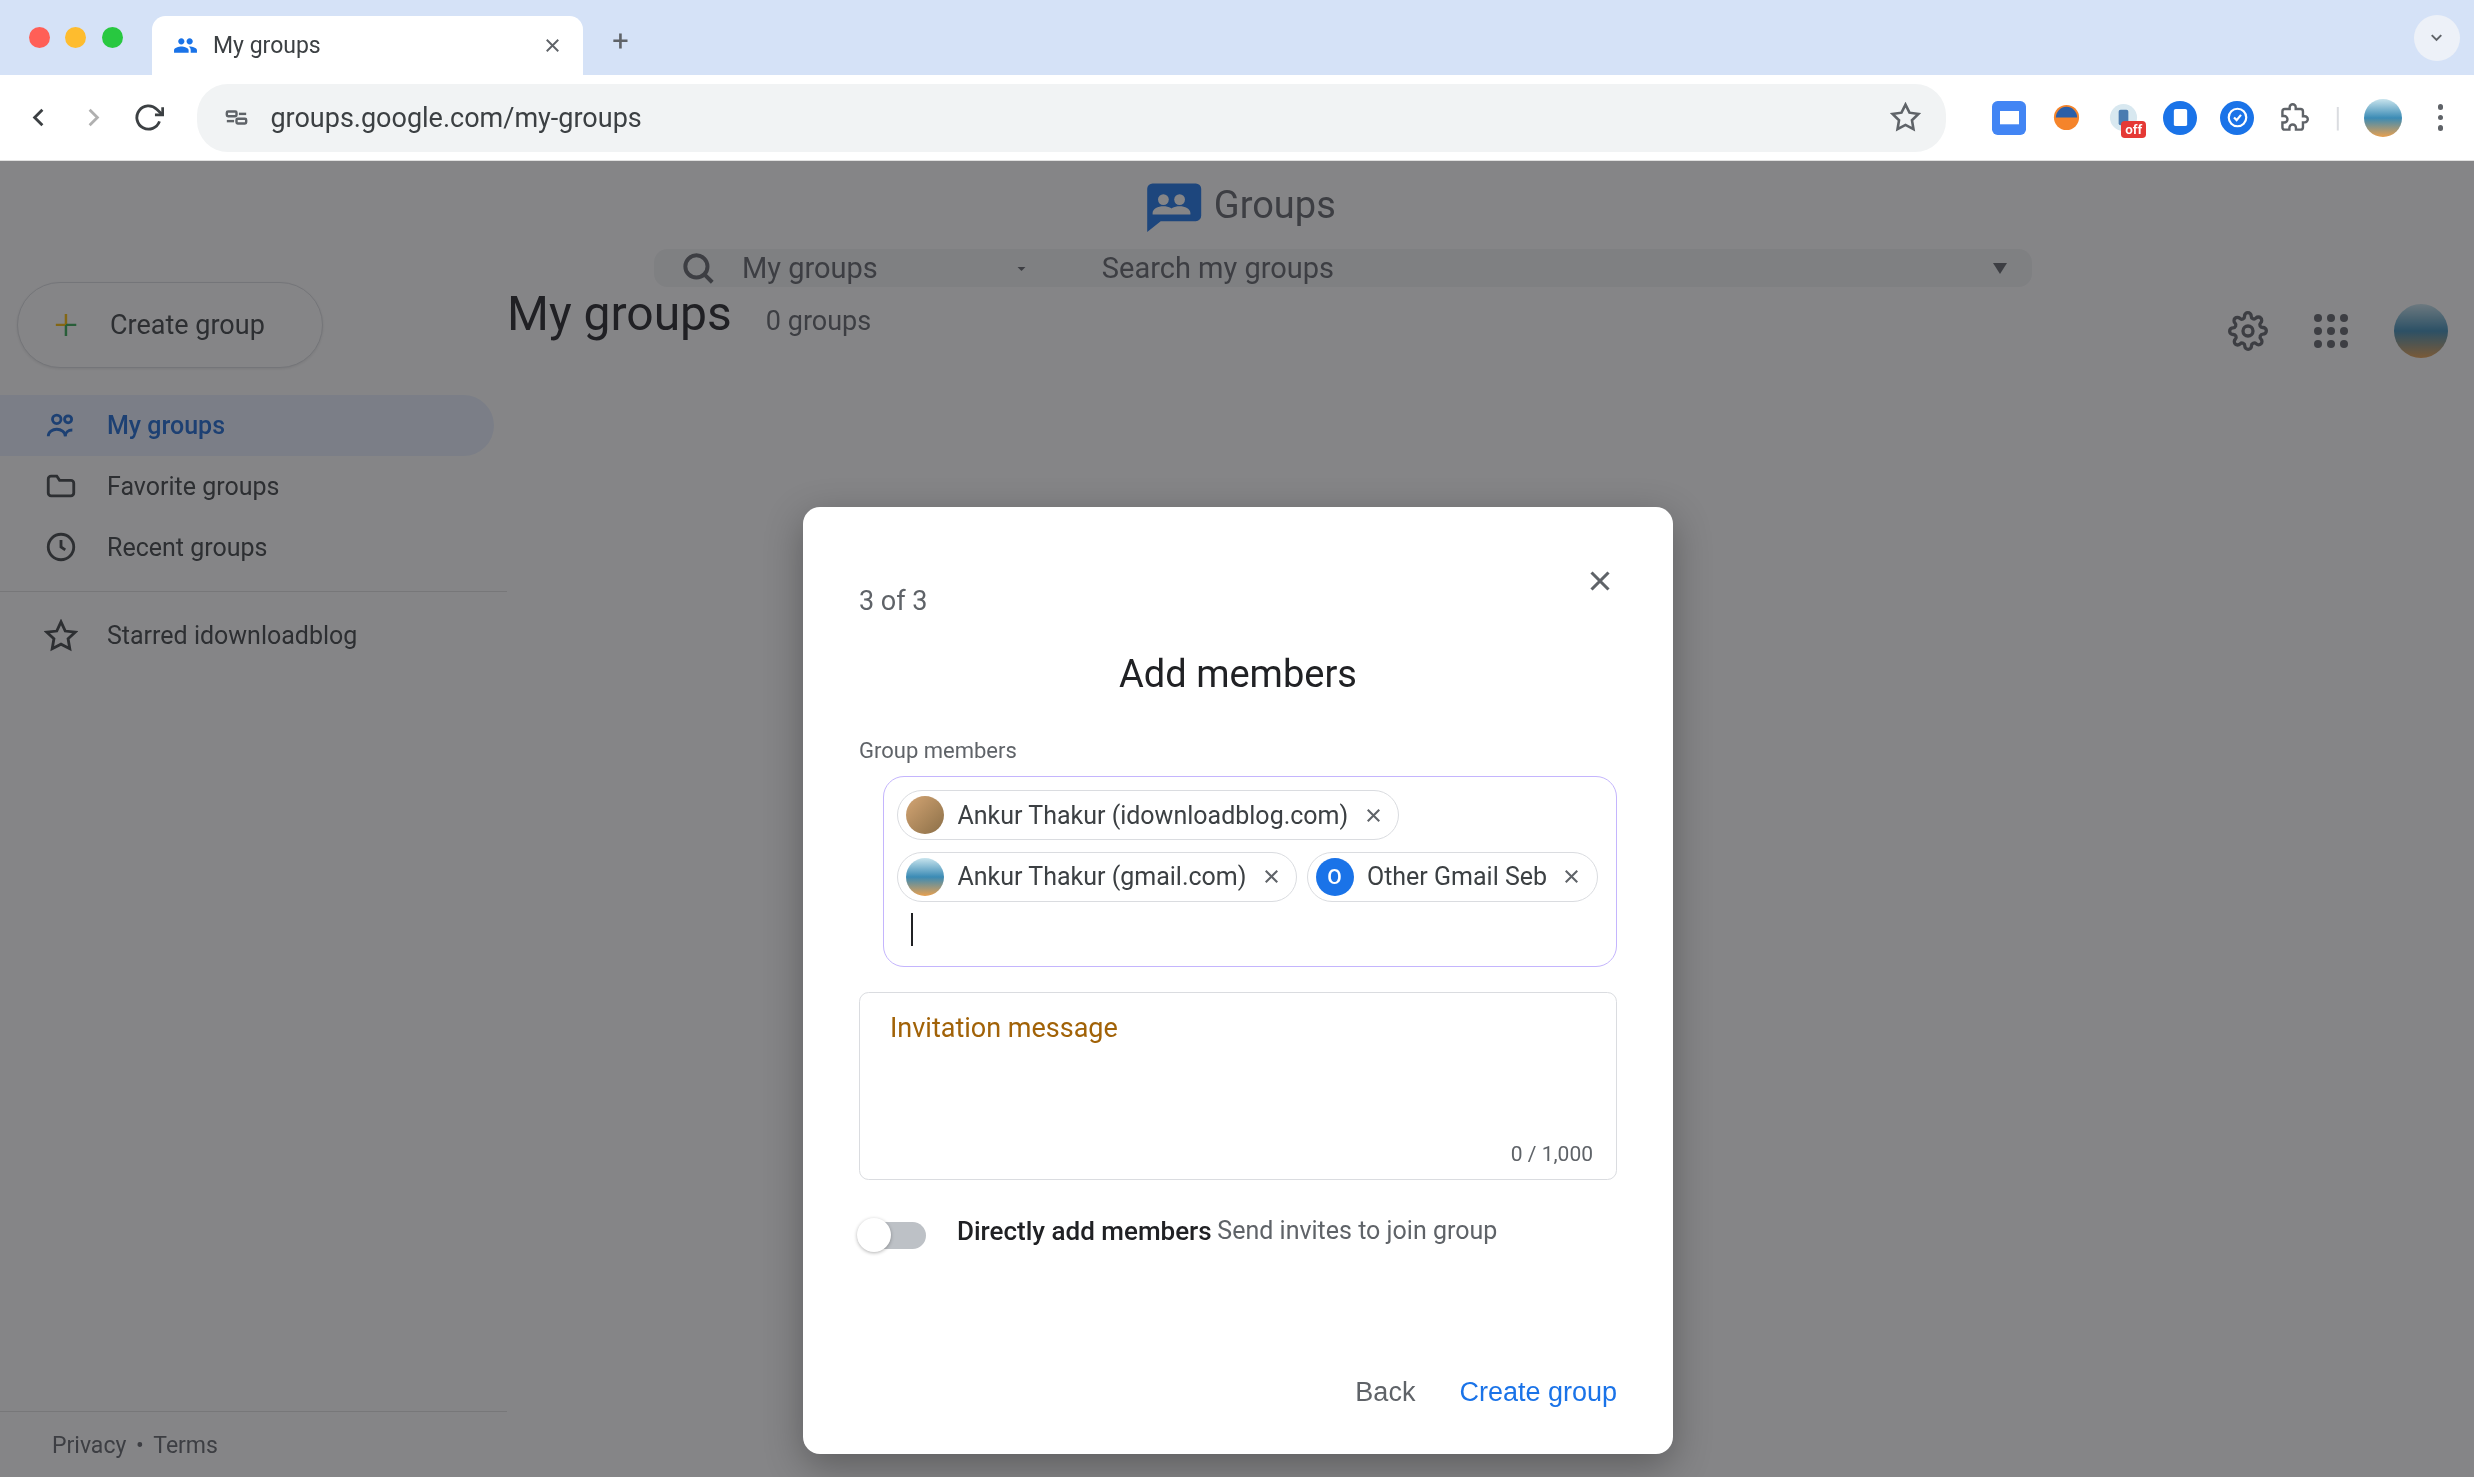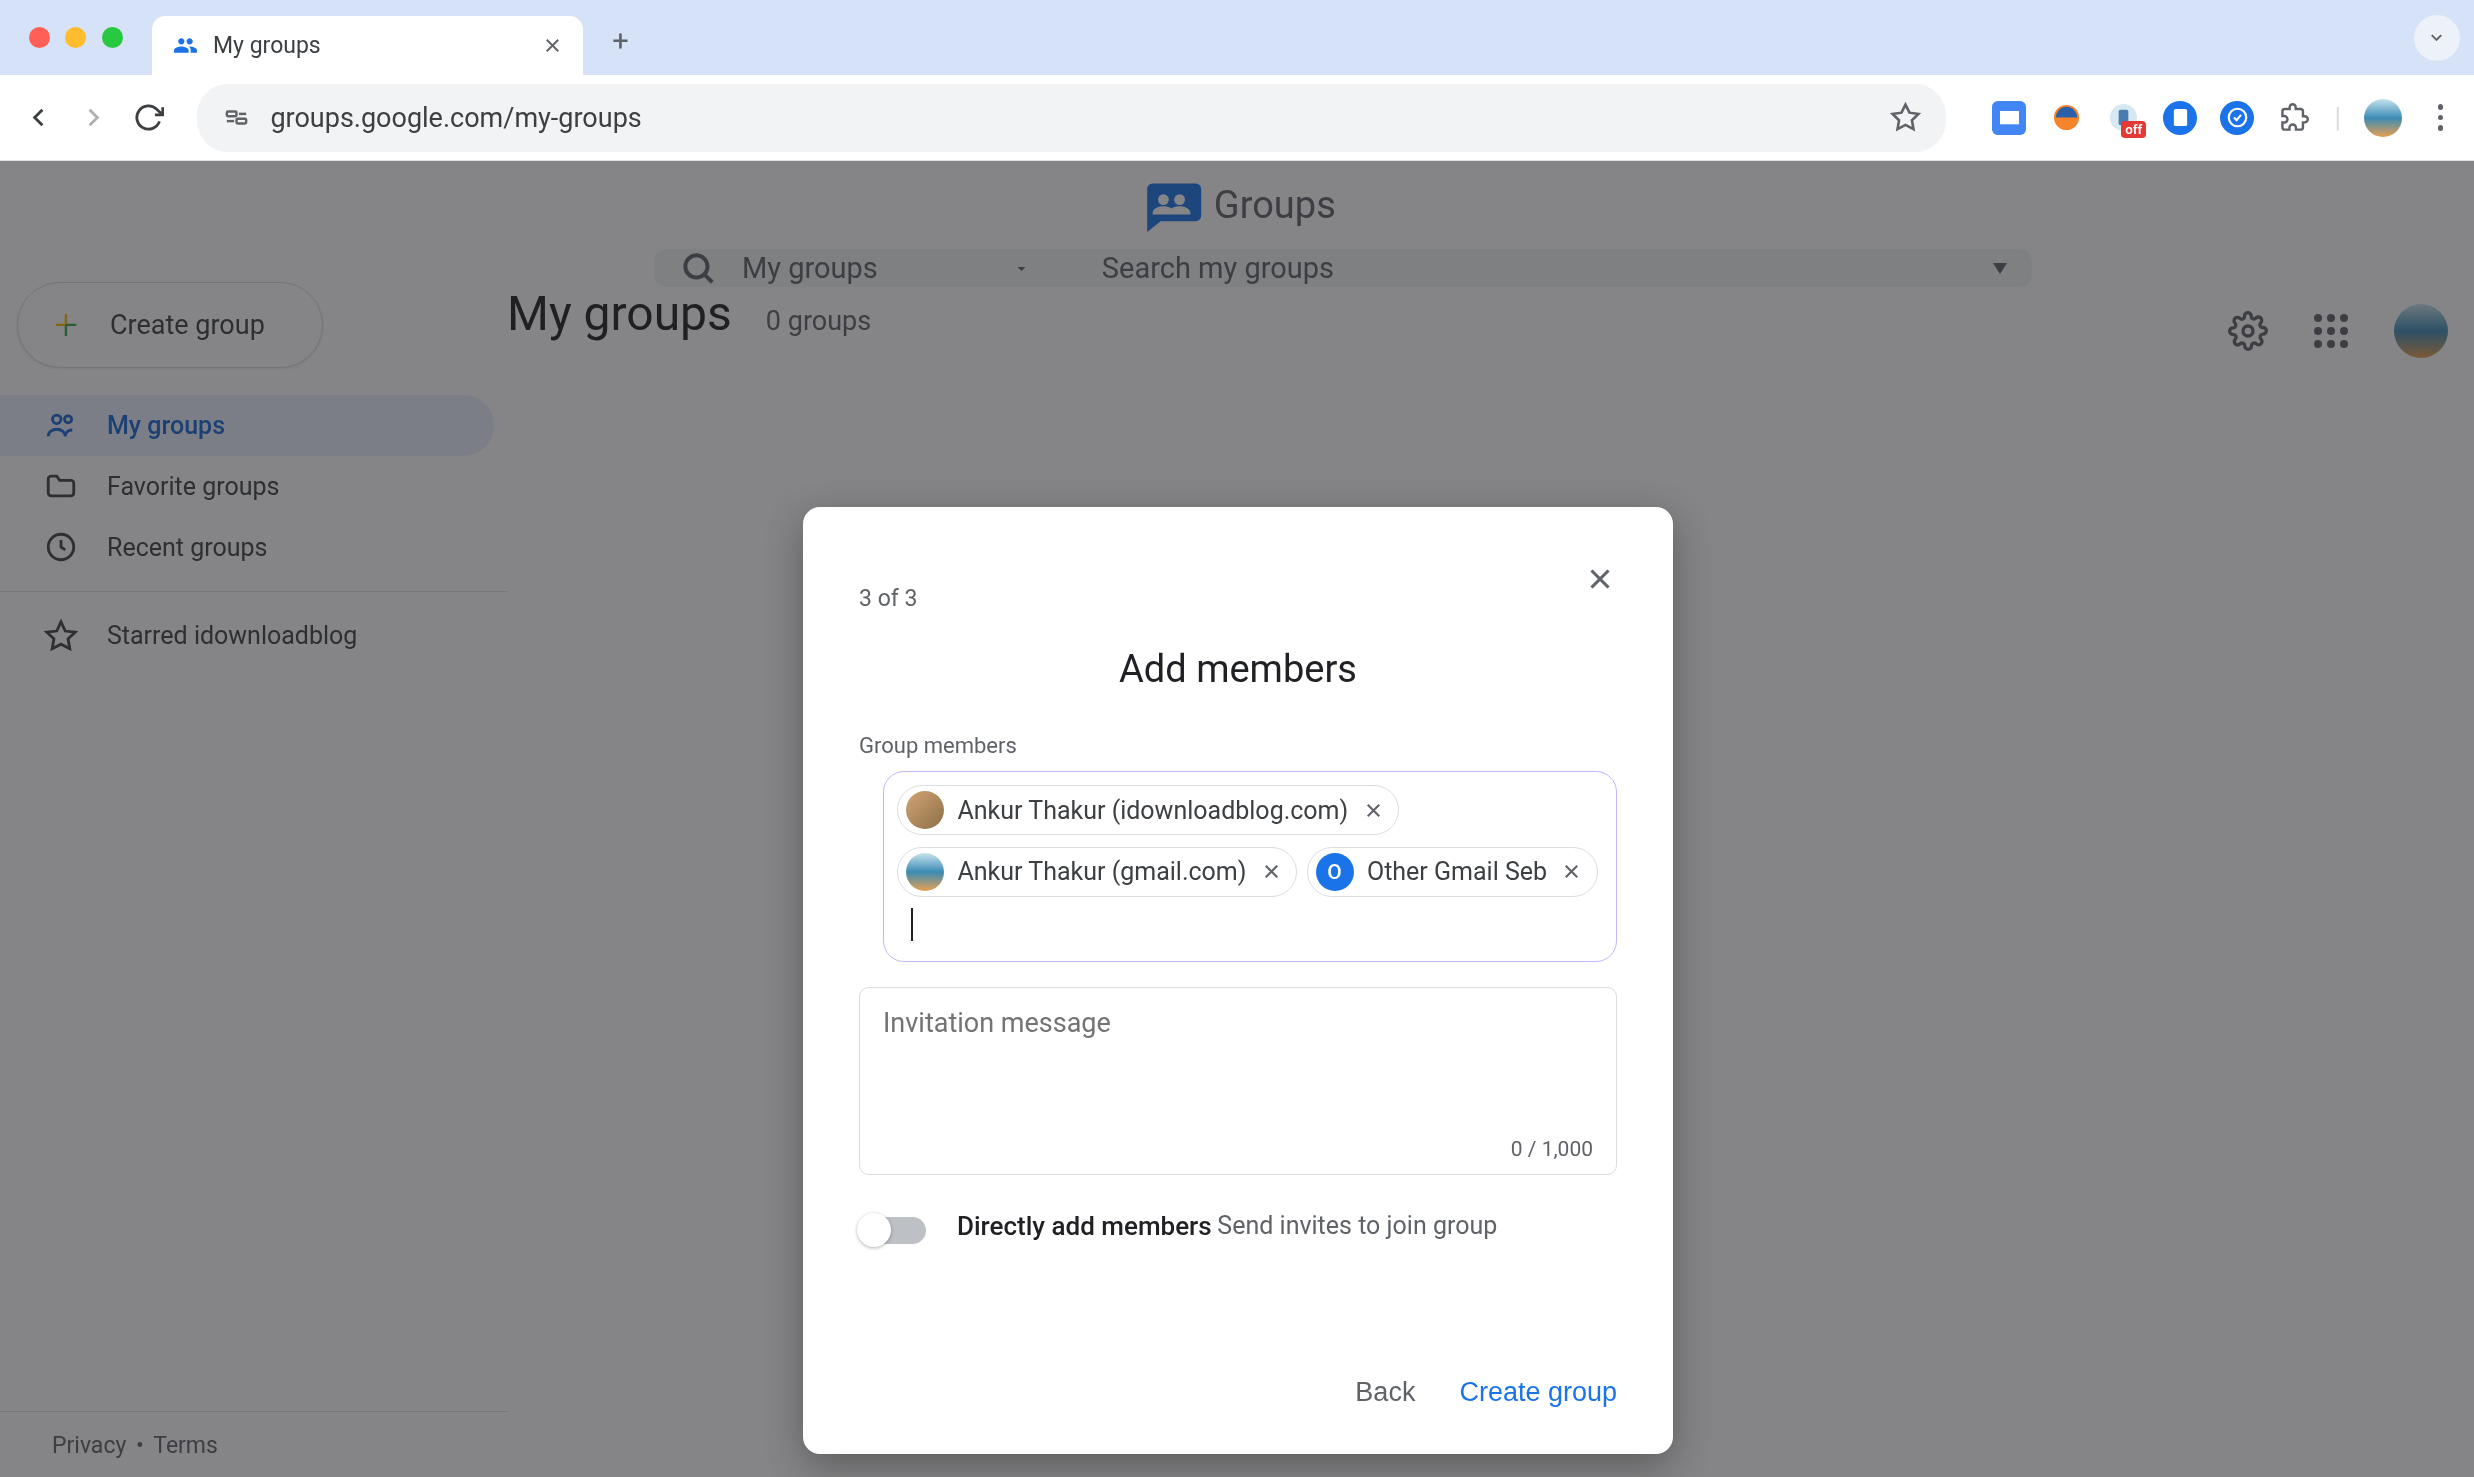--- a/index.html
+++ b/index.html
@@ -164,21 +164,21 @@
   
   .modal {
     position: absolute; z-index: 10;
     left: 803px; top: 346px; width: 870px; height: 947px;
     background:#fff; border-radius: 17px;
     box-shadow: 0 11.5px 38px rgba(0,0,0,0.3);
     padding: 38px 56px 46px 56px;
     display:flex; flex-direction:column;
   }
   .modal-top { display:flex; align-items:center; margin-bottom: 25px;}
-  .step-indicator { font-size: 23px; color:#5f6368;margin-top:40px; }
+  .step-indicator { font-size: 27px; color:#5f6368;margin-top:40px; }
   .modal-close { margin-left:auto; width: 34px; height: 34px; color:#5f6368; cursor:pointer;}
   .modal-title { font-size: 38px; color:#202124; text-align:center; margin: 9.6px 0 42px; }
   .field-label { font-size: 22px; color:#5f6368; margin-bottom: 13.4px; }
   .members-box {
     border: 1px solid #c4b5fd; border-radius: 21px; padding: 13.4px 13.4px 13.4px 13.4px;
     display:flex; flex-wrap:wrap; gap: 11.5px 9.6px;
     min-height: 191px; align-content: flex-start; margin-left: 24px;
   }
   .chip {
     display:flex; align-items:center; gap: 13.4px;
@@ -190,21 +190,21 @@
   .chip-avatar.img2 { background: linear-gradient(#c8e4ed,#3b8bb5 50%,#e8a04f); }
   .chip-avatar.letter { background:#1a73e8; }
   .chip-name { font-size: 25px; color:#3c4043; }
   .chip-remove { width: 23px; height: 23px; color:#5f6368; }
   .chip-cursor { width: 1.9px; height: 33px; background:#202124; margin-left: 13.4px; align-self:center;}
 
   .invite-box {
     margin-top: 25px; border: 1px solid #dadce0; border-radius: 9.6px;
     height: 188px; padding: 19px 23px; position: relative;
   }
-  .invite-placeholder { font-size: 27px; color:#737373; }
+  .invite-placeholder { font-size: 27px; color:#a16207;margin-left:7px; }
   .char-count { position:absolute; bottom: 13.4px; right: 23px; font-size: 21px; color:#5f6368; }
 
   .toggle-row { margin-top: 36px; display:flex; gap: 31px; align-items:flex-start; }
   .toggle {
     width: 67px; height: 27px; background:#bdc1c6; border-radius: 13.4px;
     position: relative; margin-top: 5.7px;
   }
   .toggle-knob {
     width: 34px; height: 34px; background:#fff; border-radius:50%;
     position:absolute; left:-1.9px; top:-3.8px;

